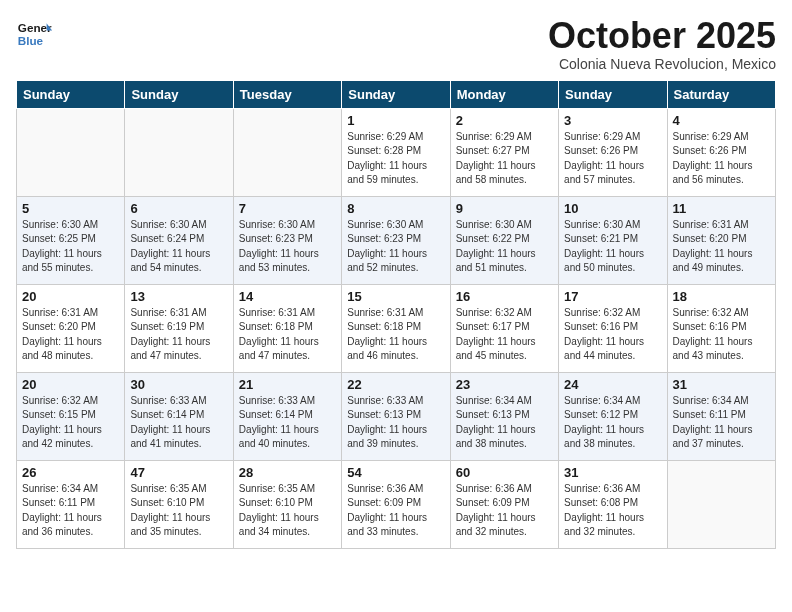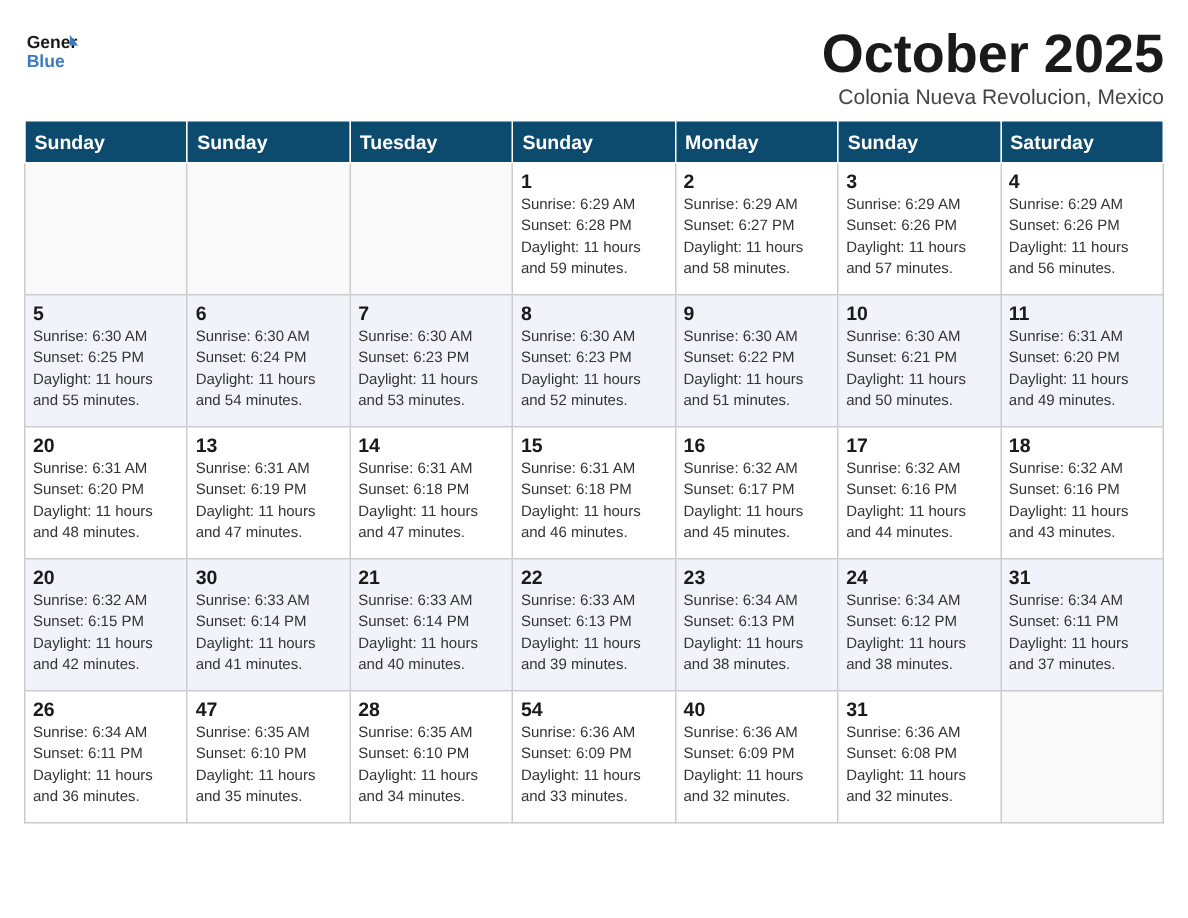--- a/index.html
+++ b/index.html
@@ -288,21 +288,21 @@
 Sunset: 6:10 PM
 Daylight: 11 hours and 34 minutes.</div>
         </td>
         <td>
           <div class="day-number">54</div>
           <div class="day-info" style="white-space: pre-line;">Sunrise: 6:36 AM
 Sunset: 6:09 PM
 Daylight: 11 hours and 33 minutes.</div>
         </td>
         <td>
-          <div class="day-number">40</div>
+          <div class="day-number">60</div>
           <div class="day-info" style="white-space: pre-line;">Sunrise: 6:36 AM
 Sunset: 6:09 PM
 Daylight: 11 hours and 32 minutes.</div>
         </td>
         <td>
           <div class="day-number">31</div>
           <div class="day-info" style="white-space: pre-line;">Sunrise: 6:36 AM
 Sunset: 6:08 PM
 Daylight: 11 hours and 32 minutes.</div>
         </td>

